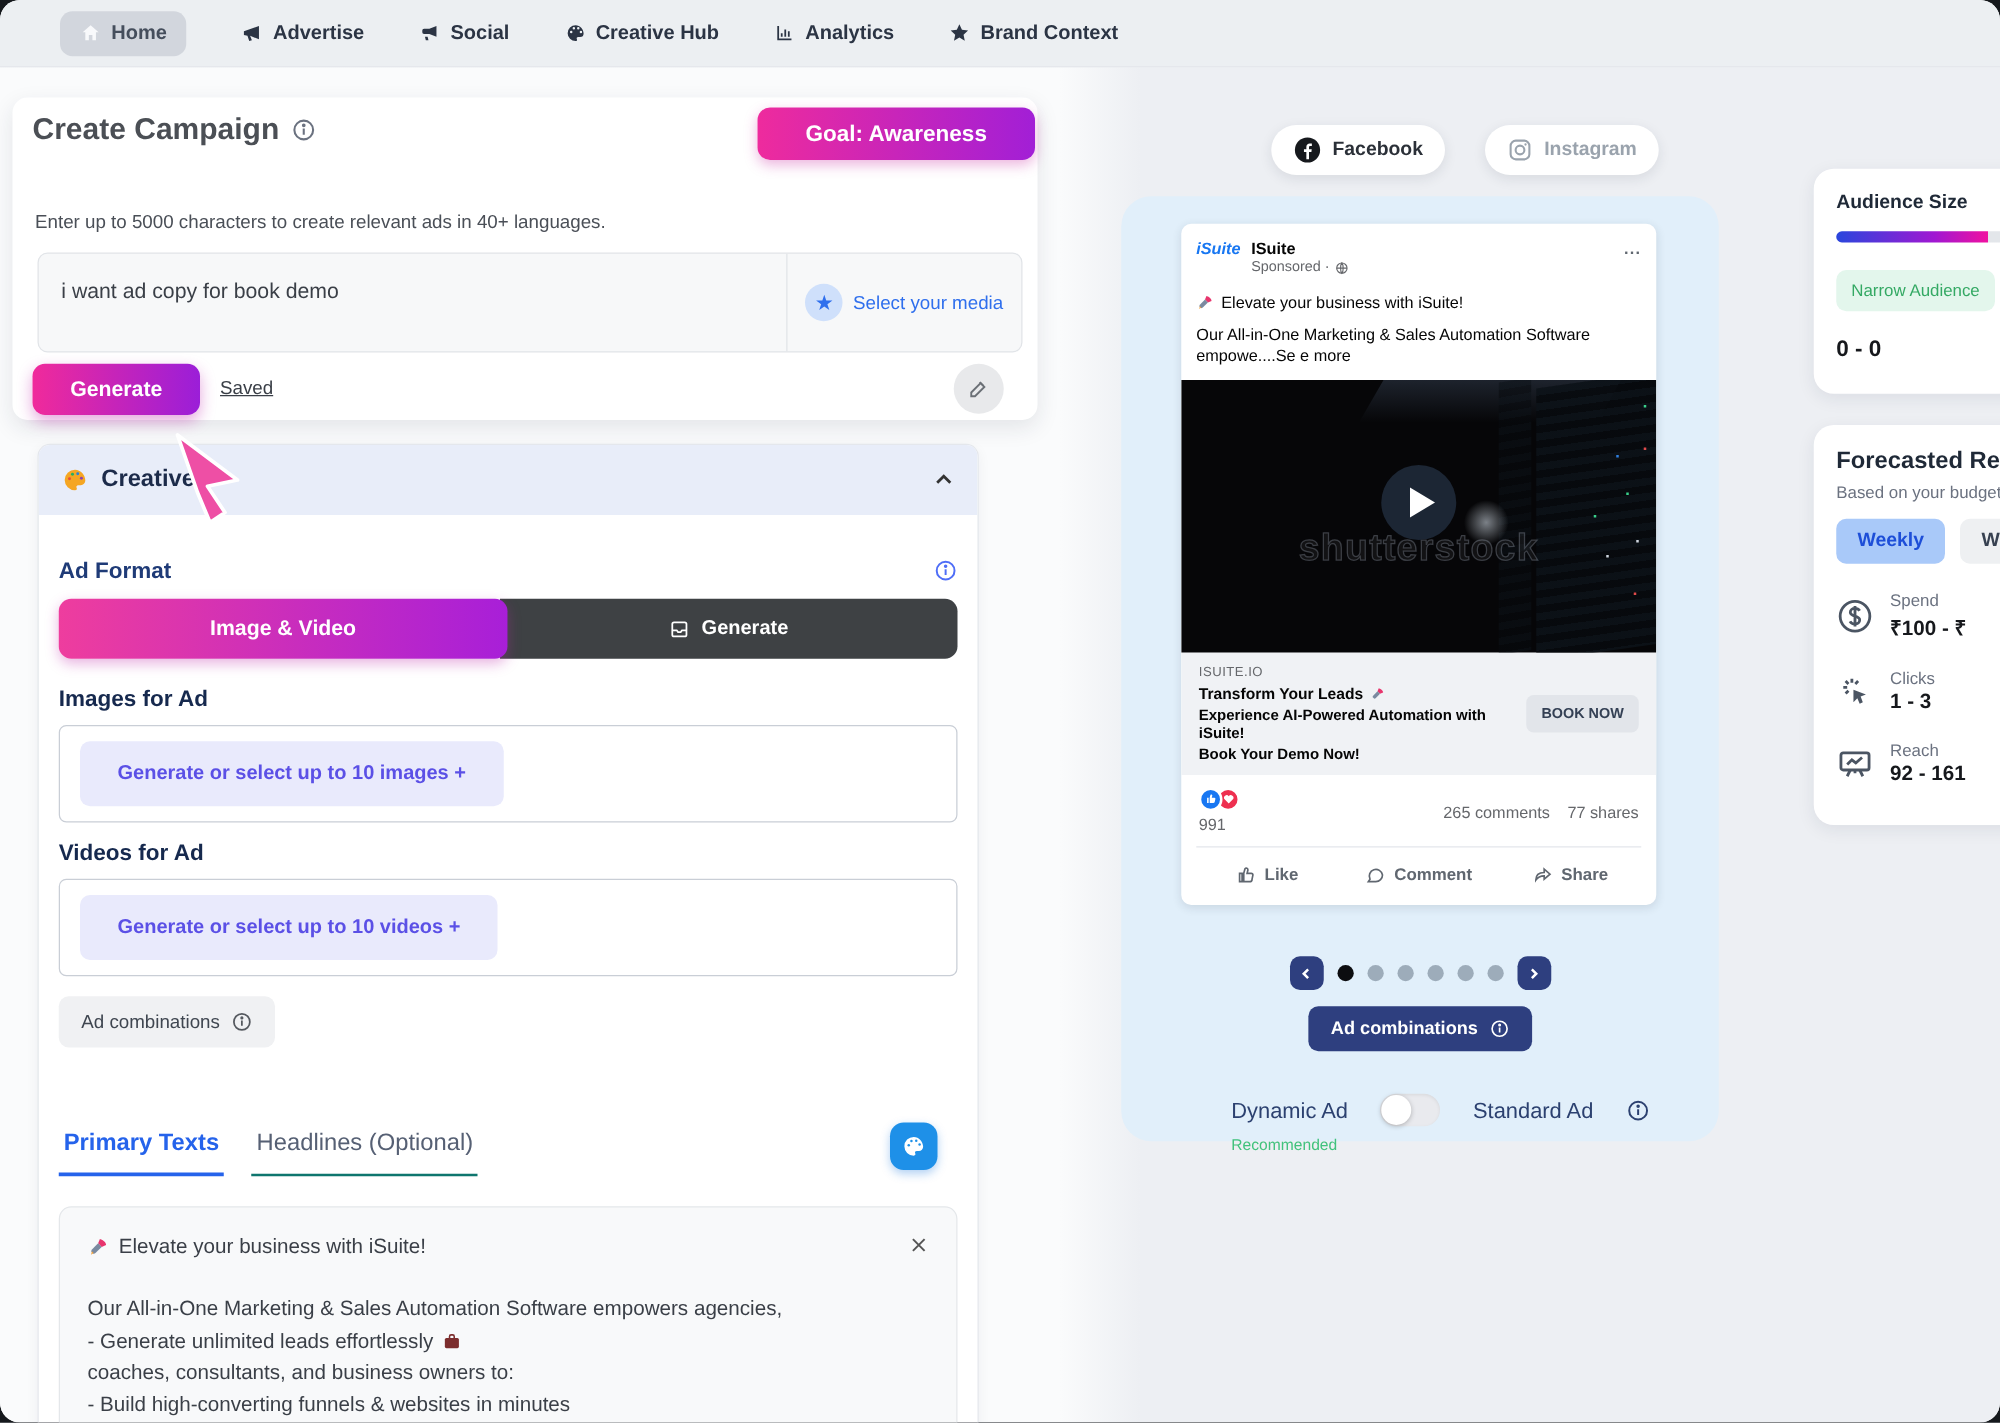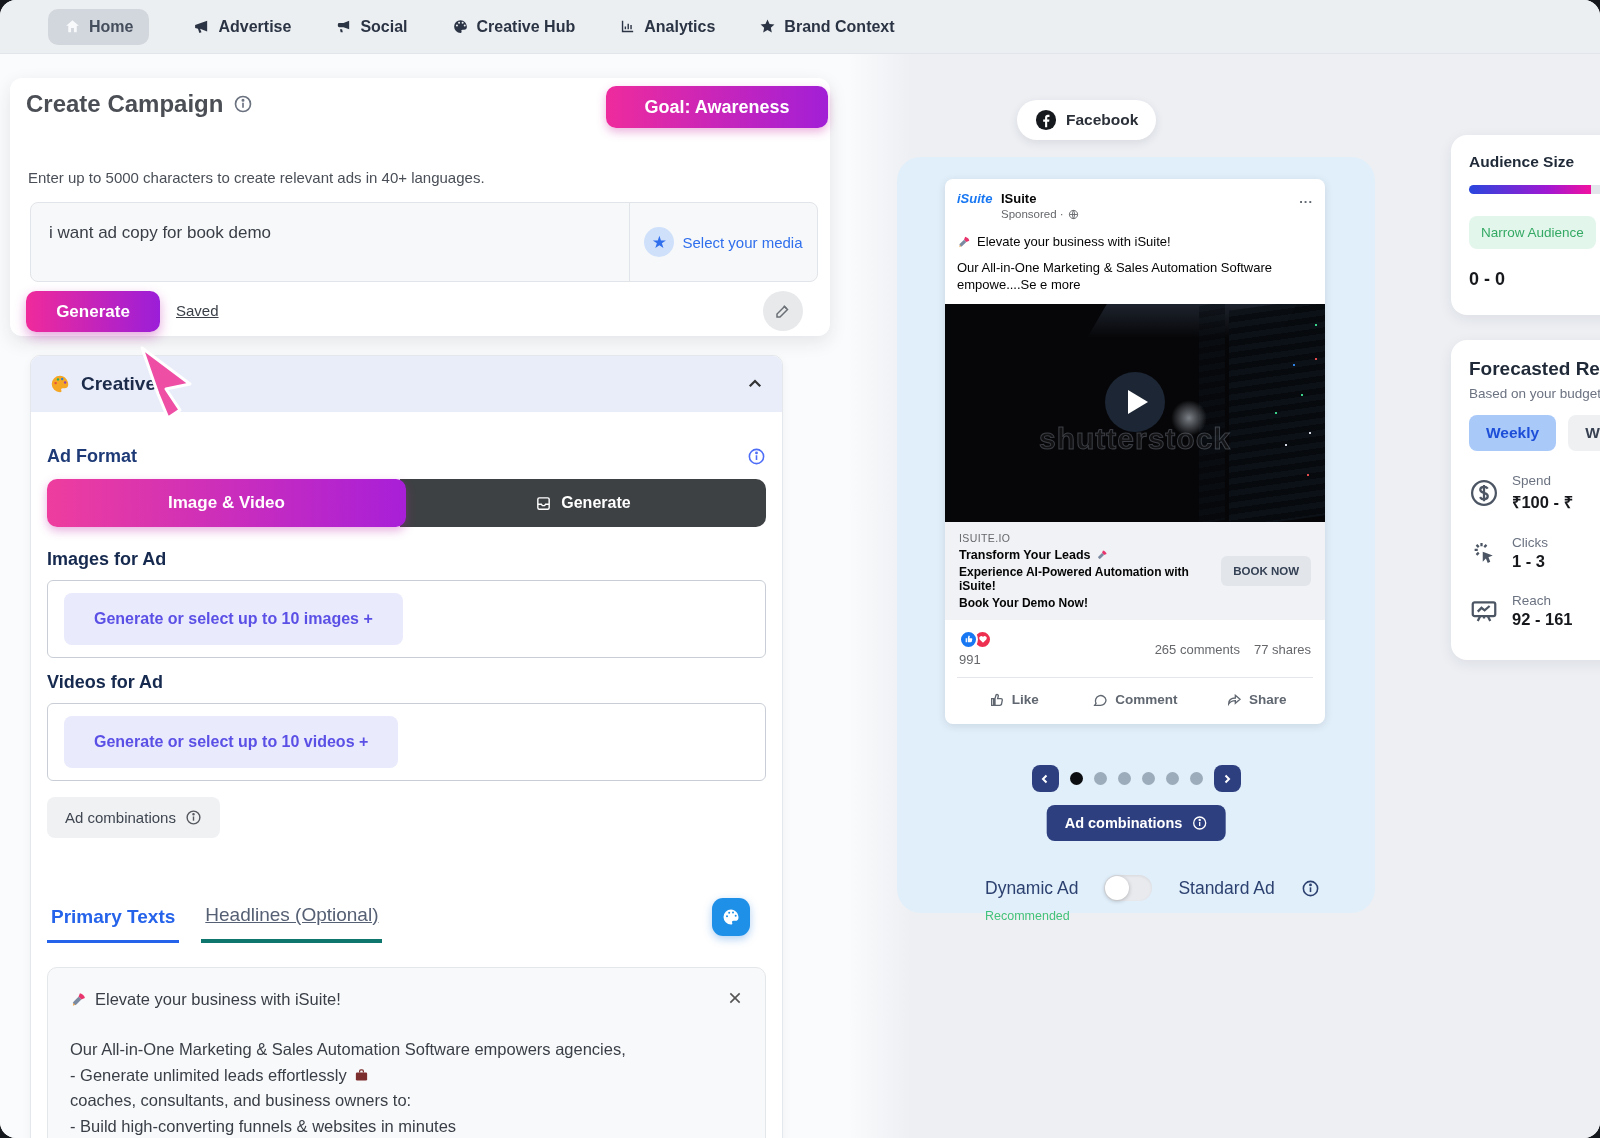--- a/index.html
+++ b/index.html
@@ -61,32 +61,32 @@
   .section-label { font-size:18px; font-weight:bold; color:#16294e; margin:2px 0 10px 0; }
   .media-box { border:1px solid #c9ced6; border-radius:6px; height:78px; display:flex; align-items:center; padding-left:16px; margin-bottom:14px; }
   .media-chip { background:#e9eafc; border-radius:8px; padding:17px 30px; font-size:16px; font-weight:bold; color:#5b50e6; cursor:pointer; }
   .combos-chip { display:inline-flex; align-items:center; gap:9px; background:#f0f1f3; border-radius:8px; padding:12px 18px;
                  font-size:15px; color:#3f4650; margin-top:2px; cursor:pointer; }
   .combos-chip svg { width:17px; height:17px; color:#55595f; }
 
   .texts-tabs-row { display:flex; align-items:flex-end; margin-top:66px; position:relative; }
   .text-tab { font-size:19px; padding:0 4px 12px 4px; cursor:pointer; }
   .text-tab.active { color:#2563eb; font-weight:bold; border-bottom:3px solid #2563eb; }
-  .text-tab.inactive { color:#566074; margin-left:22px; border-bottom:4px solid #0f766e; padding-bottom:13px;text-decoration:underline; }
+  .text-tab.inactive { color:#566074; margin-left:22px; border-bottom:2px solid #0f766e; padding-bottom:13px; }
   .palette-btn { position:absolute; right:16px; top:-6px; width:38px; height:38px; border-radius:11px; background:#1e90e8;
                  display:flex; align-items:center; justify-content:center; cursor:pointer; box-shadow:0 3px 8px rgba(30,120,220,.35); }
   .primary-card { margin-top:24px; background:#f8f9fa; border:1px solid #e4e7ea; border-radius:10px; padding:22px; }
   .primary-card .trow { display:flex; align-items:flex-start; }
   .pc-title { font-size:16.5px; color:#3a3f47; flex:1; display:flex; gap:8px; align-items:center; }
   .pc-close { color:#555; width:16px; height:16px; cursor:pointer; }
   .pc-body { margin-top:28px; font-size:16.5px; color:#3a3f47; line-height:1.55; }
   .pc-line { display:flex; align-items:center; gap:7px; }
 
   
-  .platform-row { position:absolute; left:1017px; top:46px; display:flex; gap:32px;flex-direction:column; }
+  .platform-row { position:absolute; left:1017px; top:46px; display:flex; gap:32px; }
   .plat-pill { height:40px; border-radius:22px; background:#fff; box-shadow:0 3px 10px rgba(30,40,60,.10);
                display:flex; align-items:center; gap:9px; padding:0 18px; font-size:15.5px; font-weight:bold; cursor:pointer; }
   .plat-pill.fb { color:#2b3038; }
   .plat-pill.ig { color:#9aa3ad; }
   .preview-panel { position:absolute; left:897px; top:103px; width:478px; height:756px; background:#e1effa; border-radius:24px; }
 
   .post-card { position:absolute; left:48px; top:22px; width:380px; background:#fff; border-radius:8px;
                box-shadow:0 2px 8px rgba(30,40,60,.12); overflow:hidden; }
   .post-head { display:flex; align-items:flex-start; padding:12px 12px 6px 12px; }
   .post-logo { width:40px; height:30px; color:#1877f2; font-weight:bold; font-style:italic; font-size:13px; }

